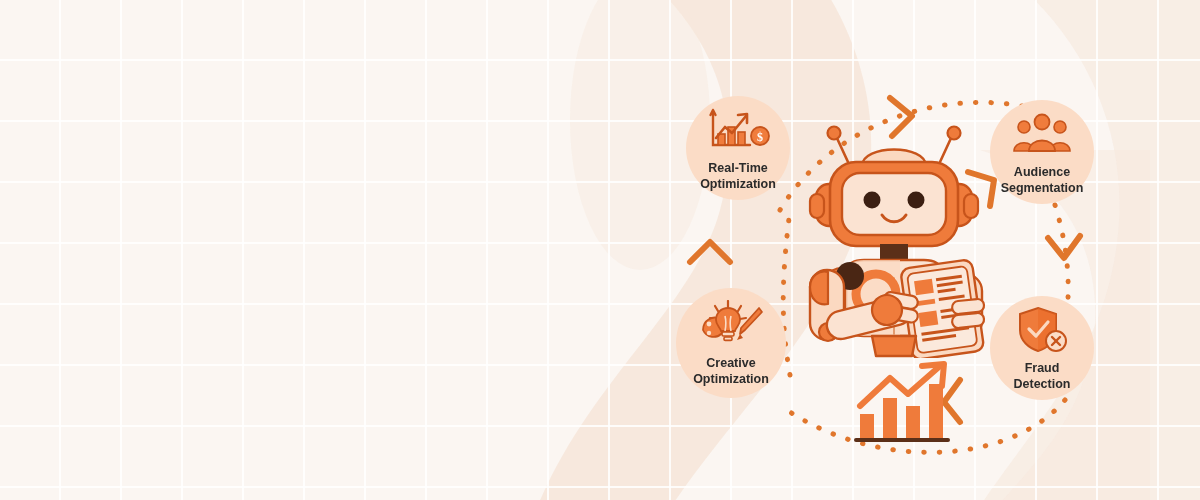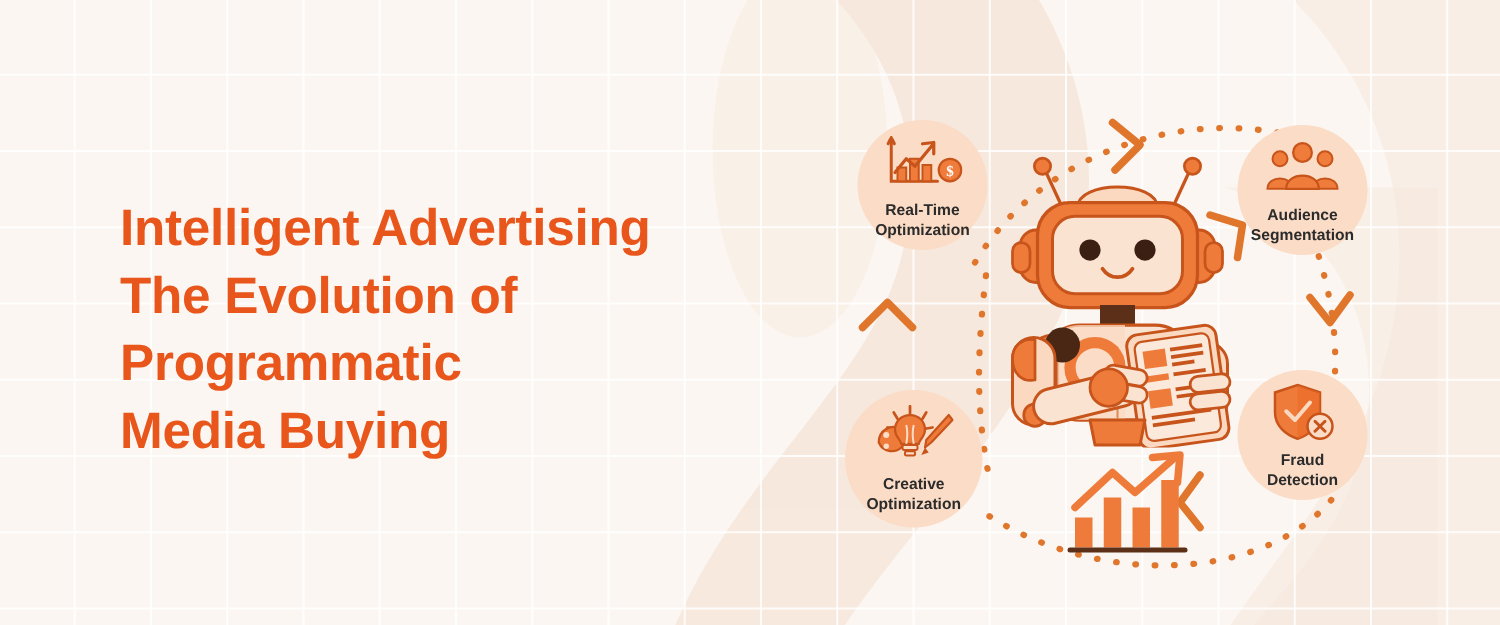--- a/index.html
+++ b/index.html
@@ -69,21 +69,21 @@
     font-size: 12.5px;
     line-height: 16px;
     text-align: center;
     white-space: pre-line;
     font-family: "Liberation Sans", sans-serif;
     font-weight: bold;
   }
   #badge-rt { left: 686px; top: 96px;  width: 104px; height: 104px; }
   #badge-as { left: 990px; top: 100px; width: 104px; height: 104px; }
   #badge-fd { left: 990px; top: 296px; width: 104px; height: 104px; }
-  #badge-co { left: 676px; top: 312px; width: 110px; height: 110px; }
+  #badge-co { left: 676px; top: 288px; width: 110px; height: 110px; }
   
   .art { position: absolute; }
   #robot-art  { left: 788px; top: 118px; }
   #growth-art { left: 848px; top: 358px; }
   #arrows-art { left: 650px; top: 30px; }
 </style>
 </head>
 <body>
 
 <div id="banner">
@@ -101,24 +101,20 @@
         <path d="M700 -120 C 830 -60, 900 90, 860 220 C 820 350, 700 440, 640 560 L 520 560 C 560 400, 690 320, 720 210 C 750 100, 700 10, 610 -50 Z"></path>
         <path d="M900 -80 C 1060 -30, 1150 120, 1110 280 C 1080 400, 990 470, 950 560 L 1200 560 L 1200 -120 Z" opacity="0.65"></path>
         <path d="M980 150 C 1080 180, 1120 290, 1080 390 C 1050 465, 990 500, 960 560 L 1150 560 L 1150 150 Z" opacity="0.5"></path>
         <ellipse cx="640" cy="120" rx="70" ry="150" opacity="0.45"></ellipse>
       </g>
     </svg>
   </div>
 
   <div class="bg-grid"></div>
 
-  <h1 class="headline">Intelligent Advertising
-The Evolution of
-Programmatic
-Media Buying</h1>
 
   <div class="art" id="arrows-art">
     <svg width="550" height="460" viewBox="0 0 550 460" xmlns="http://www.w3.org/2000/svg">
       <g fill="none" stroke="#e0762c" stroke-width="5" stroke-linecap="round" stroke-dasharray="0.5 15">
 
         <path d="M 130 180 C 190 80, 330 45, 430 95"></path>
 
         <path d="M 405 175 C 425 240, 420 290, 405 350"></path>
 
         <path d="M 415 370 C 360 435, 230 440, 140 382"></path>

